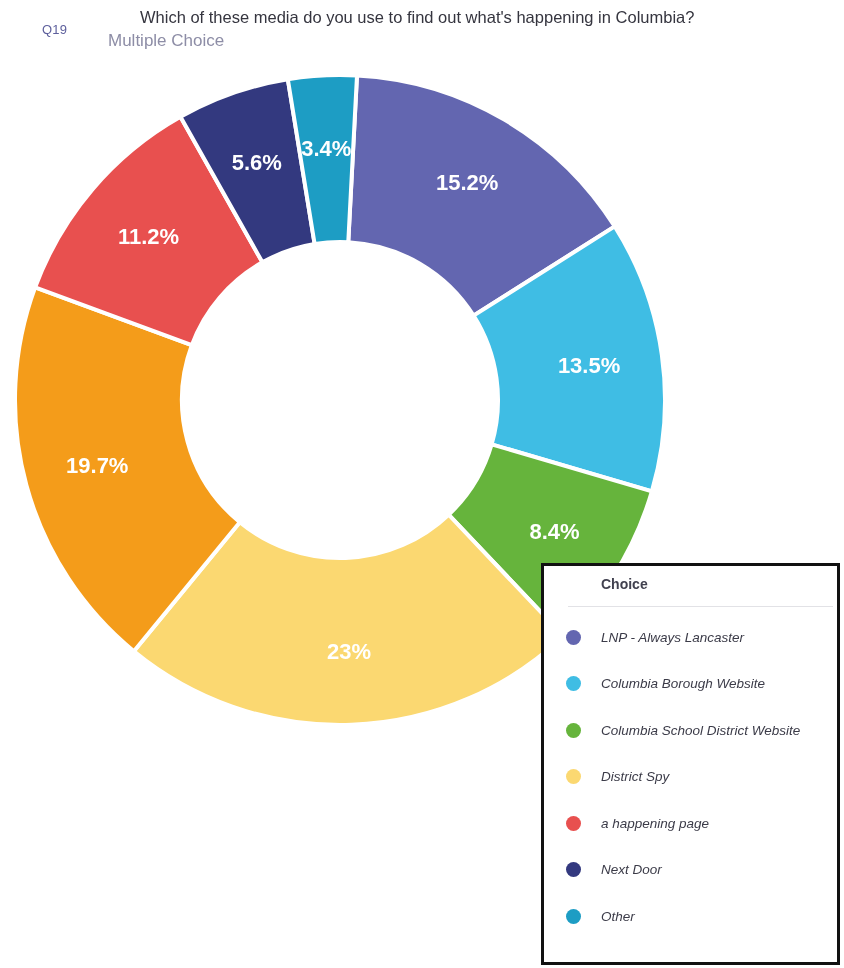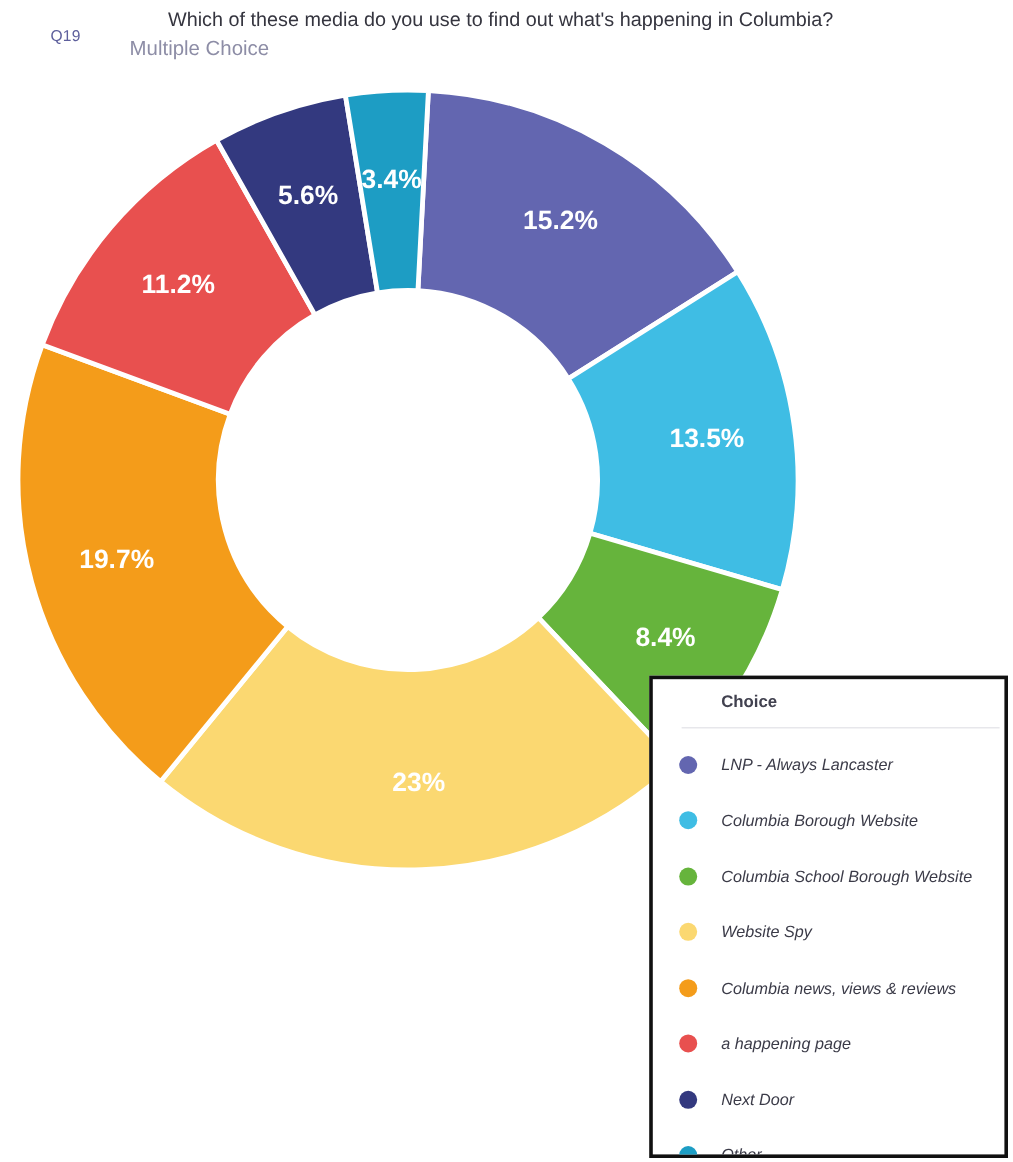--- a/index.html
+++ b/index.html
@@ -186,29 +186,25 @@
       <div class="legend-item">
         <span class="legend-swatch" style="background: rgb(99, 102, 176);"></span>
         <span class="legend-label">LNP - Always Lancaster</span>
       </div>
       <div class="legend-item">
         <span class="legend-swatch" style="background: rgb(63, 189, 228);"></span>
         <span class="legend-label">Columbia Borough Website</span>
       </div>
       <div class="legend-item">
         <span class="legend-swatch" style="background: rgb(102, 180, 60);"></span>
-        <span class="legend-label">Columbia School Borough Website</span>
+        <span class="legend-label">Columbia School District Website</span>
       </div>
       <div class="legend-item">
         <span class="legend-swatch" style="background: rgb(251, 216, 113);"></span>
-        <span class="legend-label">Website Spy</span>
-      </div>
-      <div class="legend-item">
-        <span class="legend-swatch" style="background: rgb(244, 156, 26);"></span>
-        <span class="legend-label">Columbia news, views &amp; reviews</span>
+        <span class="legend-label">District Spy</span>
       </div>
       <div class="legend-item">
         <span class="legend-swatch" style="background: rgb(232, 80, 79);"></span>
         <span class="legend-label">a happening page</span>
       </div>
       <div class="legend-item">
         <span class="legend-swatch" style="background: rgb(51, 57, 127);"></span>
         <span class="legend-label">Next Door</span>
       </div>
       <div class="legend-item">

